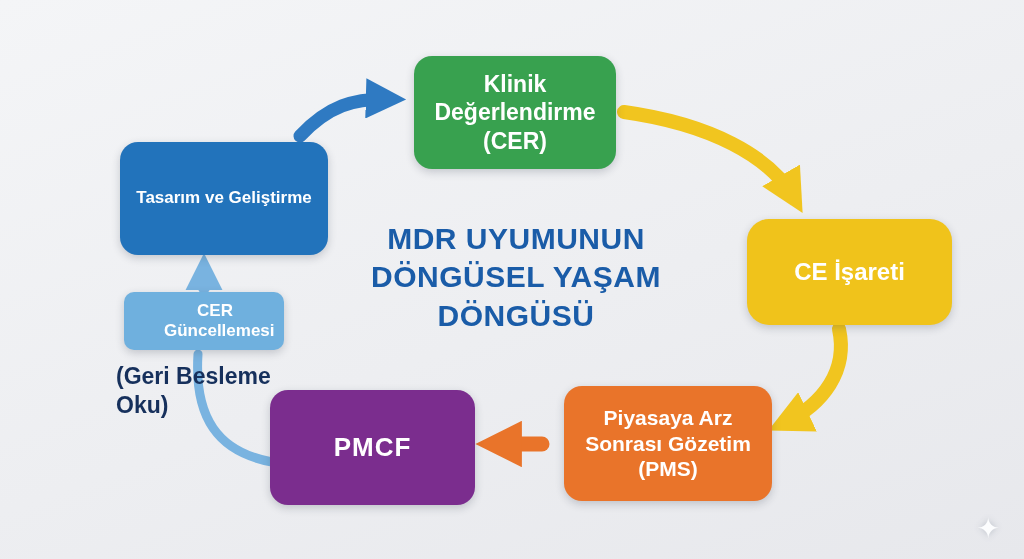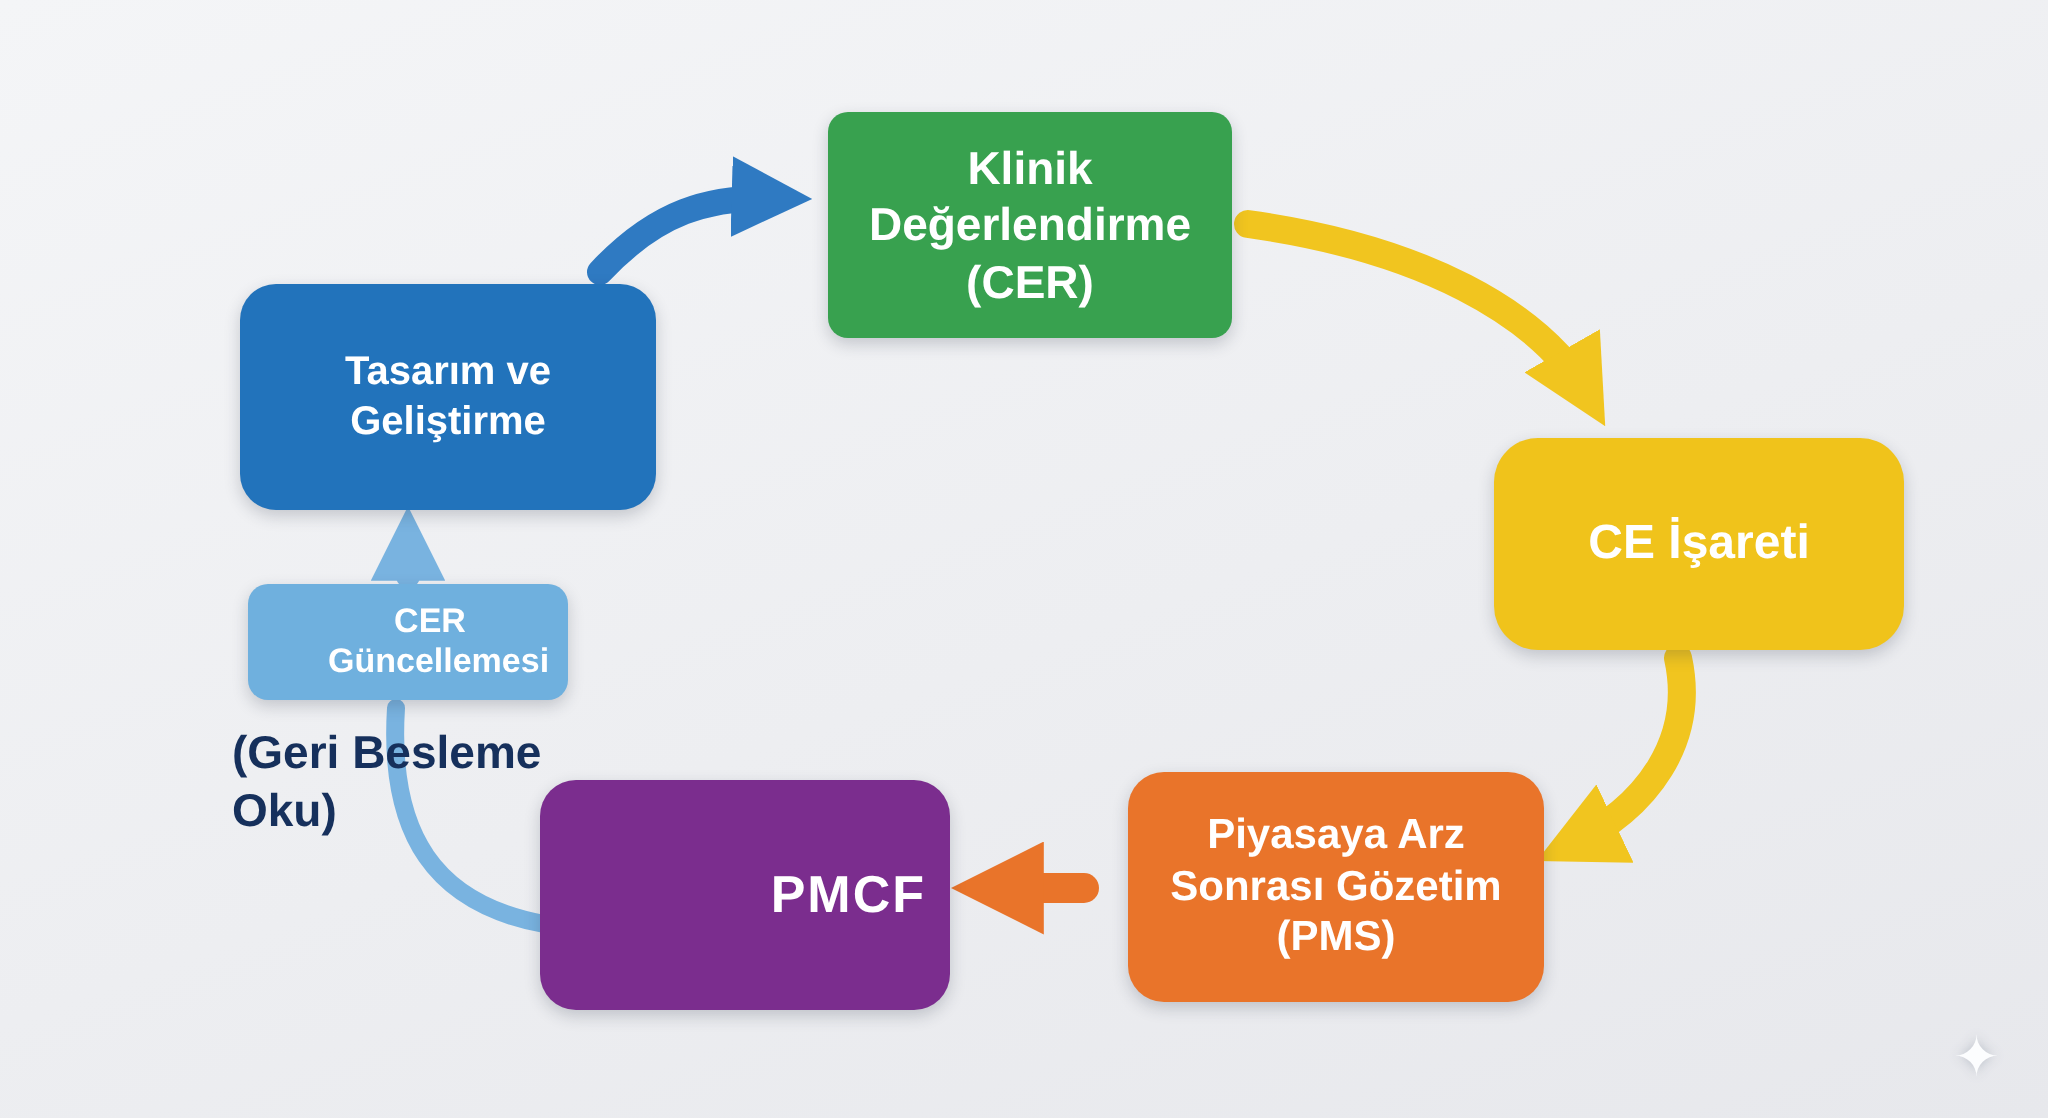--- a/index.html
+++ b/index.html
@@ -28,25 +28,25 @@
     align-items: center;
     justify-content: center;
     text-align: center;
     color: #ffffff;
     font-weight: bold;
     border-radius: 18px;
     box-shadow: 0 3px 8px rgba(40,50,70,0.22);
     line-height: 1.22;
   }
 
-  .node-design   { left: 120px; top: 142px; width: 208px; height: 113px; font-size: 20px; }
+  .node-design   { left: 120px; top: 142px; width: 208px; height: 113px; font-size: 17px; }
   .node-clinical { left: 414px; top:  56px; width: 202px; height: 113px; font-size: 23px; }
   .node-ce       { left: 716px; top: 219px; width: 205px; height: 106px; font-size: 24px; border-radius: 22px; }
   .node-pms      { left: 564px; top: 386px; width: 208px; height: 115px; font-size: 21px; }
-  .node-pmcf     { left: 270px; top: 390px; width: 205px; height: 115px; font-size: 26px; letter-spacing: 1px; text-align: right; }
+  .node-pmcf     { left: 270px; top: 390px; width: 205px; height: 115px; font-size: 26px; letter-spacing: 1px; }
   .node-cerupd   { left: 124px; top: 292px; width: 160px; height: 58px;  font-size: 17px; border-radius: 10px; line-height: 1.15; }
 
   .node .label { width: 100%; padding: 0 12px; }
   .node-cerupd .label { padding: 0 18px; }
 
   .diagram-title {
     position: absolute;
     z-index: 2;
     left: 340px; top: 220px; width: 352px;
     text-align: center;
@@ -102,26 +102,31 @@
 
     <path d="M 839 329 C 848 370 824 404 784 423" fill="none" stroke-width="14" stroke-linecap="round" marker-end="url(#ah-yellow)" stroke="#f1c51f"></path>
 
     <path d="M 542 444 L 494 444" fill="none" stroke-width="15" stroke-linecap="round" marker-end="url(#ah-orange)" stroke="#e9742a"></path>
 
     <path d="M 272 462 C 218 452 194 418 198 354" fill="none" stroke-width="9" stroke-linecap="round" stroke="#79b3e0"></path>
 
     <path d="M 204 288 L 204 268" fill="none" stroke-width="12" stroke-linecap="round" marker-end="url(#ah-lblue)" stroke="#79b3e0"></path>
   </svg>
 
+  <div class="diagram-title" style="color: rgb(26, 92, 168);">
+    <div>MDR UYUMUNUN</div>
+    <div>DÖNGÜSEL YAŞAM</div>
+    <div>DÖNGÜSÜ</div>
+  </div>
 
   <div class="node node-design" style="background-color: rgb(34, 115, 187);">
     <div class="label">Tasarım ve Geliştirme</div>
   </div>
 
-  <div class="node node-clinical" style="background-color: rgb(56, 161, 79); border-radius: 10px;">
+  <div class="node node-clinical" style="background-color: rgb(56, 161, 79);">
     <div class="label">Klinik Değerlendirme (CER)</div>
   </div>
 
   <div class="node node-ce" style="background-color: rgb(240, 195, 27); margin-left: 31px;">
     <div class="label">CE İşareti</div>
   </div>
 
   <div class="node node-pms" style="background-color: rgb(233, 116, 42);">
     <div class="label">Piyasaya Arz Sonrası Gözetim (PMS)</div>
   </div>

